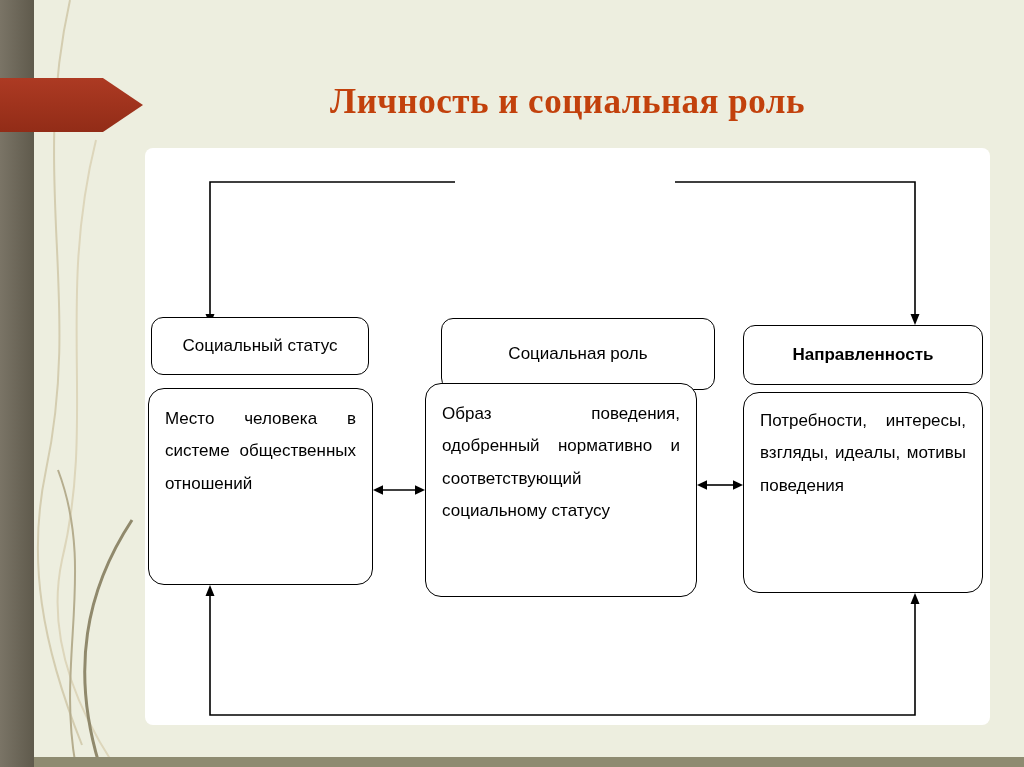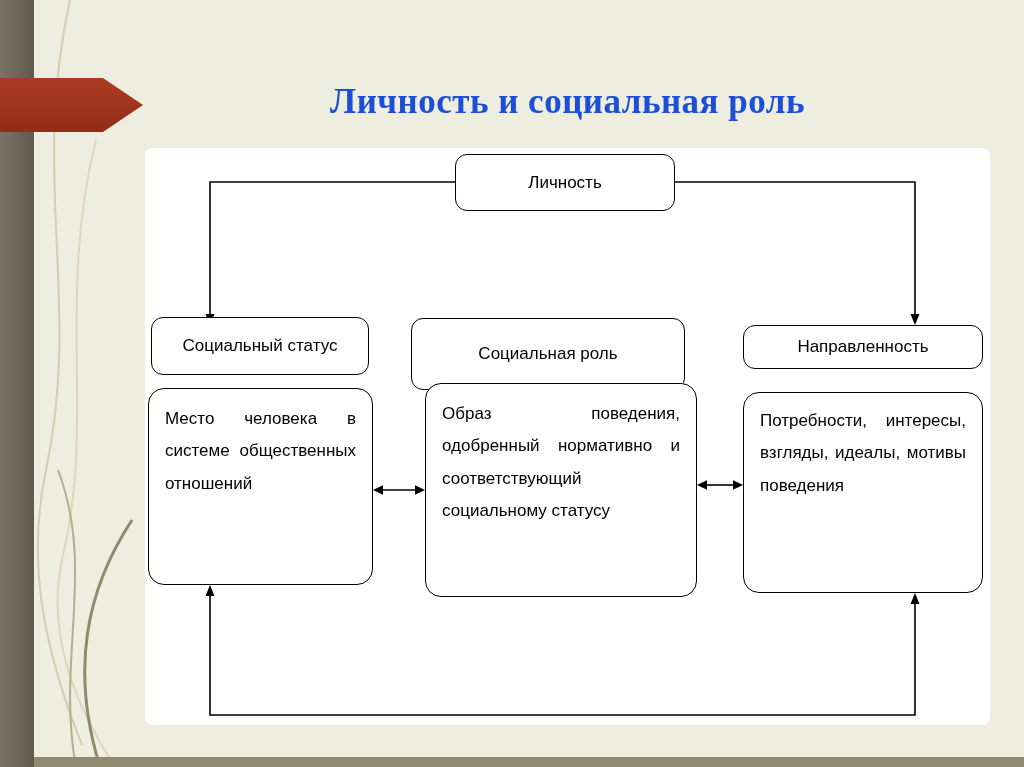--- a/index.html
+++ b/index.html
@@ -50,21 +50,21 @@
   }
 
   .title {
     position: absolute;
     left: 145px; top: 82px;
     width: 845px;
     text-align: center;
     font-family: "Liberation Serif", serif;
     font-weight: bold;
     font-size: 35px;
-    color: #1d4ed8;
+    color: #c2410c;
     z-index: 5;
     letter-spacing: 0.5px;
   }
 
   .panel {
     position: absolute;
     left: 145px; top: 148px;
     width: 845px; height: 577px;
     background: #ffffff;
     border-radius: 8px;
@@ -81,22 +81,22 @@
   .box.center-text {
     display: flex;
     align-items: center;
     justify-content: center;
     text-align: center;
   }
 
   .root-box   { left: 310px; top: 6px;   width: 220px; height: 57px; border-radius: 12px; }
 
   .hdr-left   { left: 6px;   top: 169px; width: 218px; height: 58px; border-radius: 12px; }
-  .hdr-center { left: 266px; top: 170px; width: 274px; height: 72px; border-radius: 12px; }
-  .hdr-right  { left: 598px; top: 177px; width: 240px; height: 44px; border-radius: 12px; }
+  .hdr-center { left: 296px; top: 170px; width: 274px; height: 72px; border-radius: 12px; }
+  .hdr-right  { left: 598px; top: 177px; width: 240px; height: 60px; border-radius: 12px; font-weight: bold; }
 
   .body-box {
     padding: 14px 16px;
     line-height: 1.9;
     text-align: justify;
   }
   .bod-left   { left: 3px;   top: 240px; width: 225px; height: 197px; border-radius: 16px; }
   .bod-center { left: 280px; top: 235px; width: 272px; height: 214px; border-radius: 16px; }
   .bod-right  { left: 598px; top: 244px; width: 240px; height: 201px; border-radius: 16px; padding-top: 12px; }
 
@@ -144,23 +144,20 @@
 
       <line x1="561" y1="337" x2="589" y2="337"></line>
       <polygon points="552,337 562,332.2 562,341.8"></polygon>
       <polygon points="598,337 588,332.2 588,341.8"></polygon>
 
       <path d="M65 446 V567 H770 V454"></path>
       <polygon points="65,437 60.5,448 69.5,448"></polygon>
       <polygon points="770,445 765.5,456 774.5,456"></polygon>
     </svg>
 
-    <div class="box center-text root-box">
-      <span>Личность</span>
-    </div>
 
     <div class="box center-text hdr-left">
       <span>Социальный статус</span>
     </div>
     <div class="box center-text hdr-center">
       <span>Социальная роль</span>
     </div>
     <div class="box center-text hdr-right">
       <span>Направленность</span>
     </div>

